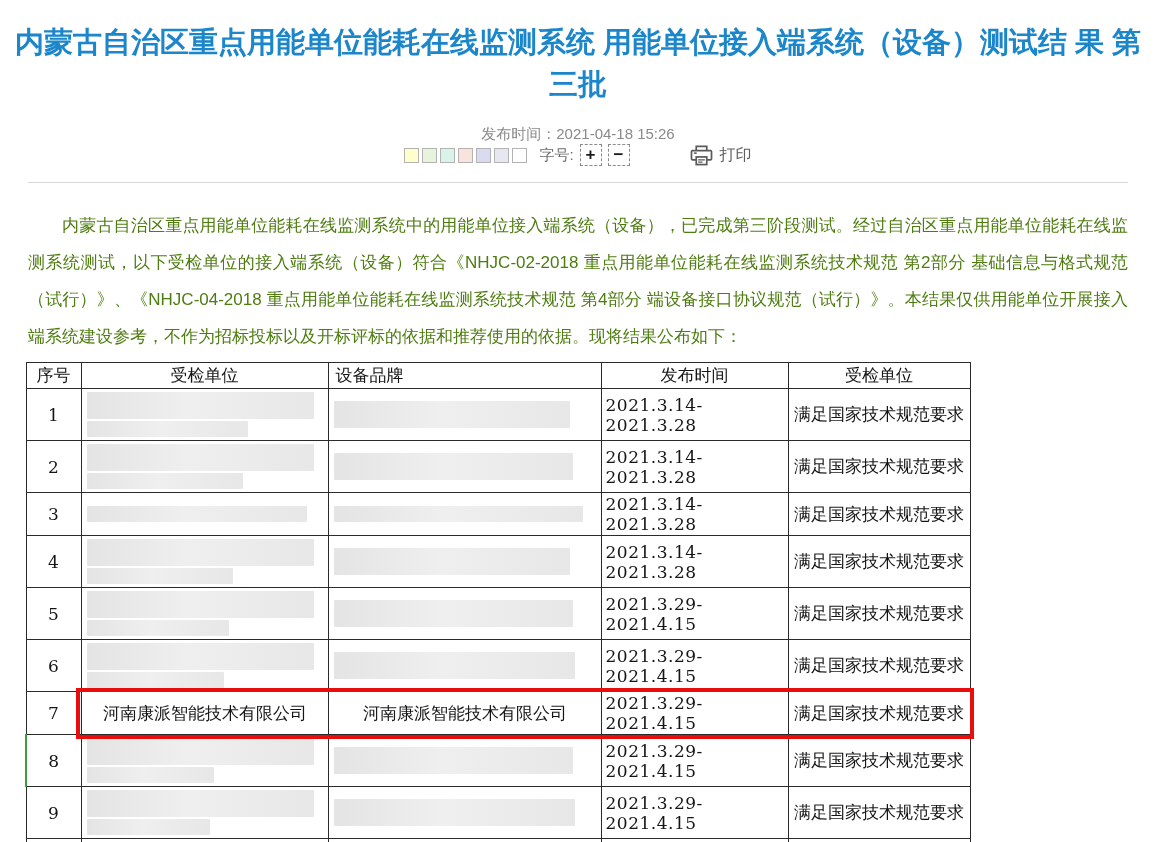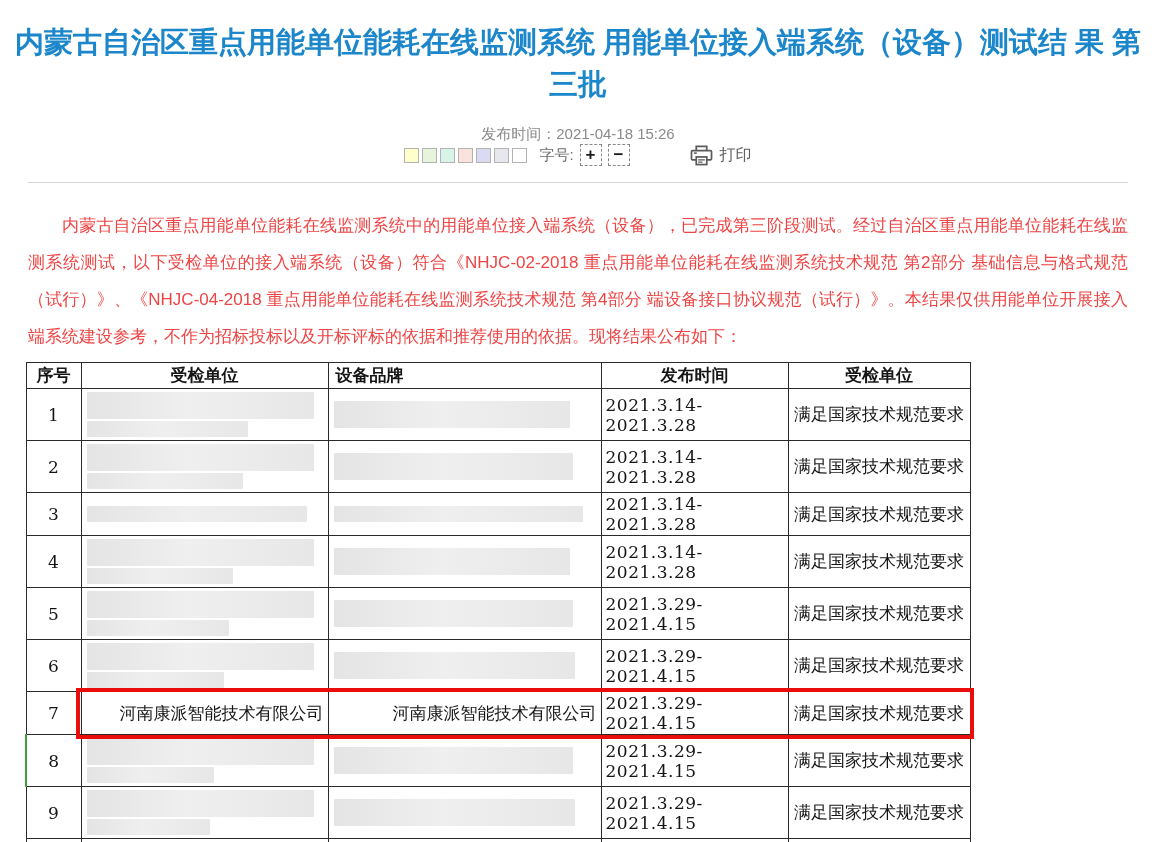--- a/index.html
+++ b/index.html
@@ -15,34 +15,34 @@
   .controls { display:flex; align-items:center; }
   .swatches { display:flex; align-items:center; gap:3px; margin-right:12px; }
   .swatch { width:15px; height:15px; border:1px solid #b3b3b3; cursor:pointer; }
   .fs-label { color:#6b6b6b; font-size:15px; margin-right:6px; }
   .fs-btn { width:22px; height:22px; border:1px dashed #8a8a8a; color:#1a1a1a;
     font-size:17px; font-weight:bold; line-height:20px; text-align:center;
     margin-right:6px; cursor:pointer; background:#fff; }
   .print-btn { display:flex; align-items:center; gap:7px; margin-left:14px; cursor:pointer;padding-left:40px; }
   .print-label { color:#5f5f5f; font-size:16px; }
 
-  .article { margin:24px 28px 0 28px; font-size:17px; color:#ef4444;
+  .article { margin:24px 28px 0 28px; font-size:17px; color:#4d7c0f;
     line-height:37px; text-align:justify; }
   .article p { text-indent:2em; }
 
   .table-wrap { position:relative; margin:7px 0 0 25px; width:944px;
     font-family:"DejaVu Serif","Liberation Serif",serif; }
   table.results { border-collapse:collapse; table-layout:fixed; width:944px;
     font-size:17px; color:#151515; }
   .results th, .results td { border:1px solid #2a2a2a; padding:1px 4px; overflow:hidden; }
-  .results th { font-weight:bold; height:26px; }
+  .results th { font-weight:normal; height:26px; }
   .results th.h-no, .results th.h-unit, .results th.h-time, .results th.h-result { text-align:center; }
   .results th.h-brand { text-align:left; padding-left:7px;margin-top:29px; }
   .results td.c-no { text-align:center; }
-  .results td.c-unit, .results td.c-brand { text-align:right; padding-left:5px; }
+  .results td.c-unit, .results td.c-brand { text-align:center; padding-left:5px; }
   .results td.c-time { letter-spacing:0.5px; }
   .results td.c-result { text-align:center; padding:1px 2px; }
   .results td.green-edge { border-left:2px solid #3c9e3c; }
 
   .redact { background:linear-gradient(90deg,#e4e4e4 0%,#efefef 45%,#e7e7e7 100%);
     border-radius:1px; margin:2px 0; }
   .redact.r16 { height:16px; }
   .redact.r26 { height:27px; }
 
   .highlight-box { position:absolute; border:4px solid #e90d0b; pointer-events:none; }

